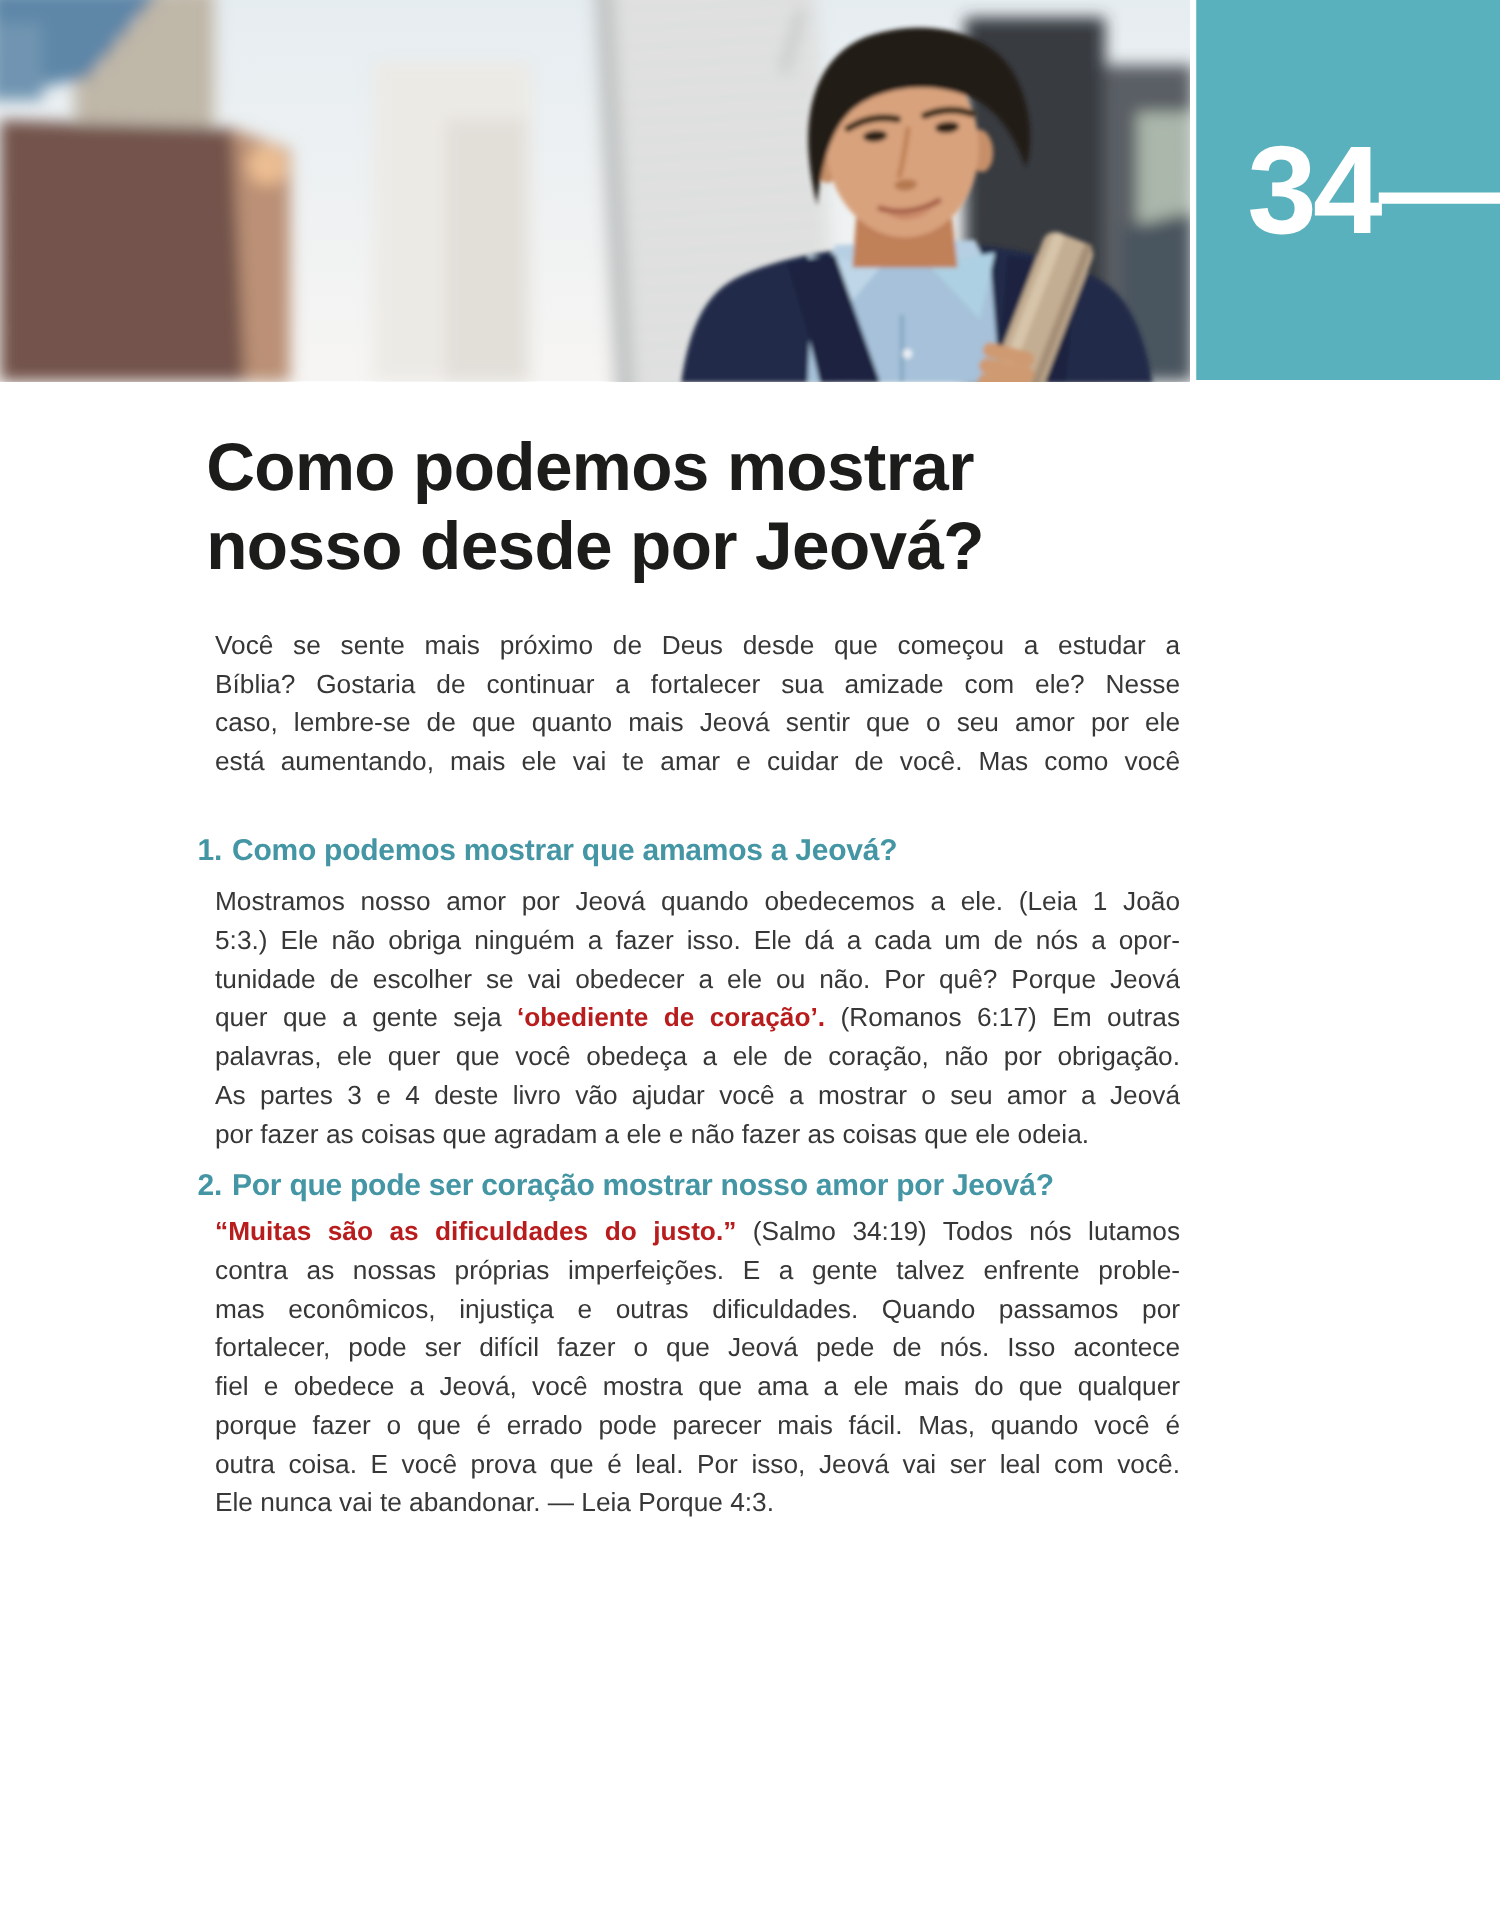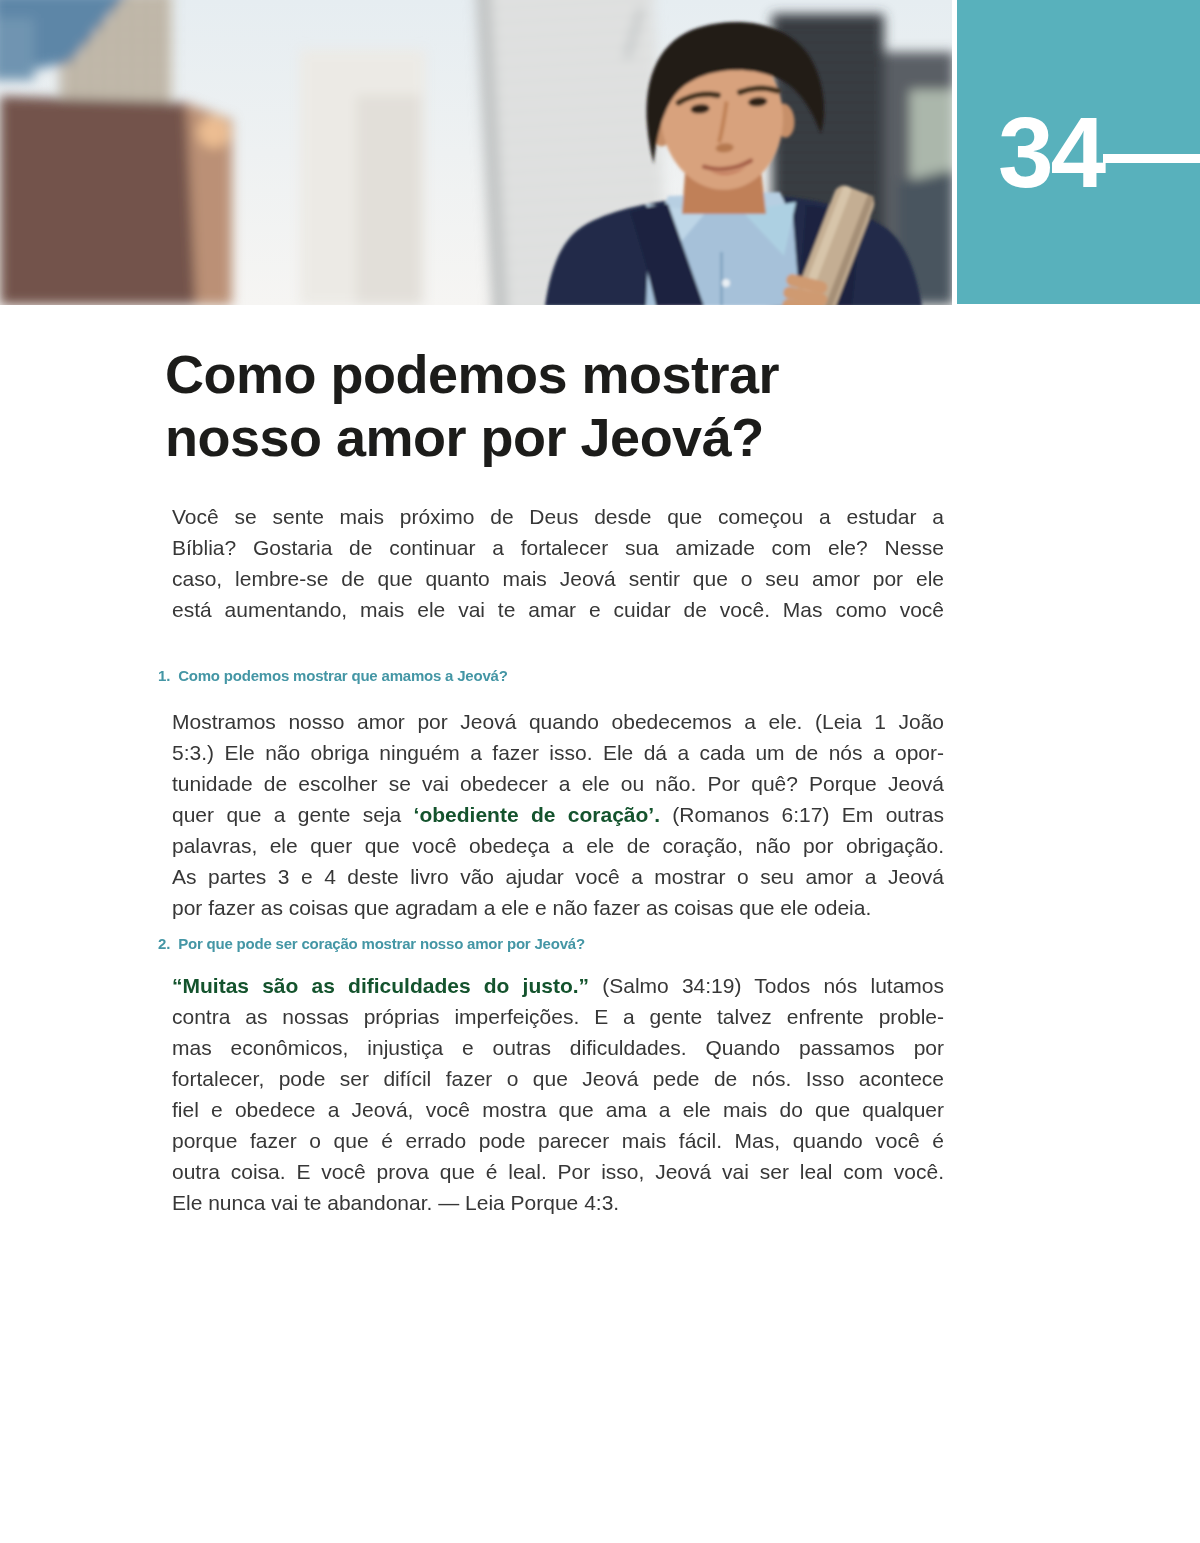--- a/index.html
+++ b/index.html
@@ -39,28 +39,28 @@
   
   .body{
     position:absolute;left:172px;width:772px;
     font-size:21px;line-height:31px;color:var(--body);
   }
   .bline{
     text-align:justify;text-align-last:justify;
     height:31px;overflow:hidden;white-space:normal;
   }
   .bline.last{text-align-last:left;}
-  .bline b{font-weight:700;color:#14532d;}
+  .bline b{font-weight:700;color:#b91c1c;}
   .intro{top:501px;}
   .p1{top:706px;}
   .p2{top:970px;}
   
   .qhead{
     position:absolute;left:158px;width:820px;
-    font-size:15px;font-weight:700;color:var(--heading);
+    font-size:24px;font-weight:700;color:var(--heading);
     letter-spacing:-0.2px;
   }
   .q1{top:667px;}
   .q2{top:935px;}
   .qnum{margin-right:8px;}
 </style>
 </head>
 <body>
 
 <div class="page">
@@ -163,21 +163,21 @@
     </svg>
 
     <div class="chapter-badge">
       <div class="chapter-num">34</div>
       <div class="chapter-rule"></div>
     </div>
   </header>
 
   <h1 class="title">
     <span class="tl">Como podemos mostrar</span>
-    <span class="tl">nosso amor por Jeová?</span>
+    <span class="tl">nosso desde por Jeová?</span>
   </h1>
 
   <div class="body intro">
       <div class="bline">Você se sente mais próximo de Deus desde que começou a estudar a</div>
       <div class="bline">Bíblia? Gostaria de continuar a fortalecer sua amizade com ele? Nesse</div>
       <div class="bline">caso, lembre-se de que quanto mais Jeová sentir que o seu amor por ele</div>
       <div class="bline">está aumentando, mais ele vai te amar e cuidar de você. Mas como você</div>
     </div>
 
   <div class="qhead q1">

